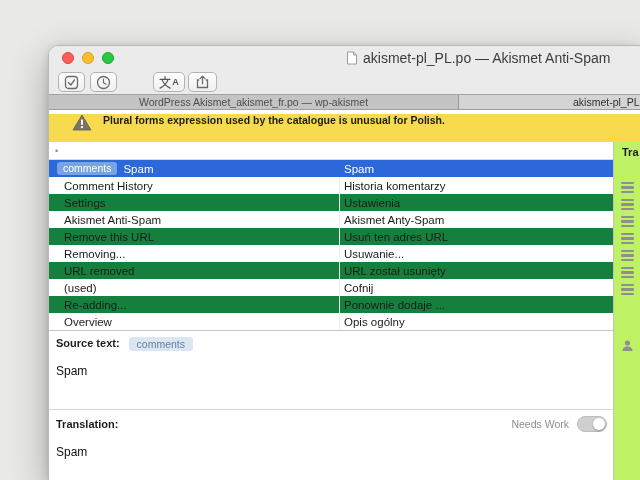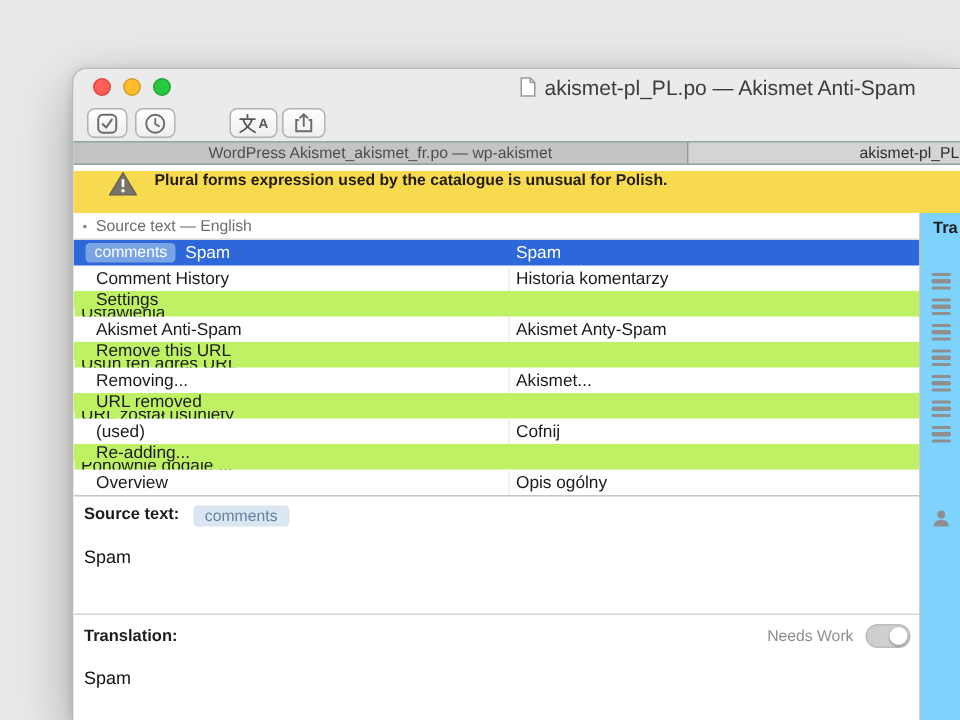--- a/index.html
+++ b/index.html
@@ -26,58 +26,58 @@
   .title-wrap{position:absolute;left:297px;top:0;height:24px;display:flex;align-items:center;gap:5px;font-size:14px;color:#3c3c3c;white-space:nowrap;}
   
   .toolbar{position:absolute;top:24px;left:0;right:0;height:24px;background:#ebebeb;}
   .tbtn{position:absolute;top:2px;height:20px;border:1px solid #b3b3b3;border-radius:5px;
         background:linear-gradient(#fefefe,#efefef);display:flex;align-items:center;justify-content:center;}
   .tbtn-1{left:9px;width:27px;}
   .tbtn-2{left:41px;width:27px;}
   .tbtn-3{left:104px;width:32px;}
   .tbtn-4{left:139px;width:29px;}
   
-  .tabbar{position:absolute;top:48px;left:0;right:0;height:16px;display:flex;background:#22c55e;
+  .tabbar{position:absolute;top:48px;left:0;right:0;height:16px;display:flex;background:#701a75;
           border-top:1px solid #a3a3a3;border-bottom:1px solid #9e9e9e;}
   .tab{font-size:10.5px;display:flex;align-items:center;white-space:nowrap;overflow:hidden;height:100%;}
   .tab-inactive{width:410px;background:#c4c4c4;color:#4d4d4d;justify-content:center;border-right:1px solid #979797;}
   .tab-active{flex:1;background:#d4d4d4;color:#2f2f2f;padding-left:114px;}
   
   .warning{position:absolute;top:68px;left:0;right:0;height:28px;background:#f7da4d;
            display:flex;padding-left:23px;gap:11px;}
   .warning-text{font-size:10.5px;font-weight:bold;color:#211d0d;}
   
   .content{position:absolute;top:96px;left:0;right:0;bottom:0;background:#fff;}
   .main{position:absolute;left:0;top:0;bottom:0;width:564px;}
   .thead{height:18px;display:flex;align-items:center;border-bottom:1px solid #dadada;font-size:10.5px;color:#6e6e6e;position:relative;background:#fff;}
   .th-marker{position:absolute;left:6px;color:#8a8a8a;font-size:9px;}
   .th-source{width:290px;padding-left:15px;}
   .th-trans{flex:1;padding-left:4px;border-left:1px solid #dadada;height:100%;display:flex;align-items:center;}
   .rows{position:absolute;top:18px;left:0;right:0;}
   .trow{height:17px;display:flex;font-size:11.5px;color:#1b1b1b;}
-  .trow.alt{background:#bef264;flex-direction:column;}
+  .trow.alt{background:#15803d;}
   .trow.selected{background:#2c68d9;color:#fff;}
   .c-source{width:290px;padding-left:15px;display:flex;align-items:center;gap:6px;overflow:hidden;white-space:nowrap;}
   .selected .c-source{padding-left:8px;}
   .c-trans{flex:1;padding-left:4px;border-left:1px solid #eeeeee;overflow:hidden;white-space:nowrap;display:flex;align-items:center;}
   .selected .c-trans{border-left-color:transparent;}
   .ctx-pill{background:#79a3e4;color:#fff;border-radius:3px;padding:0 6px;font-size:10.5px;line-height:13px;height:13px;}
   
   .source-panel{position:absolute;top:188px;left:0;right:0;height:79px;border-top:1px solid #c6c6c6;background:#fff;}
   .panel-head{display:flex;align-items:flex-start;gap:9px;padding:6px 8px 0 7px;font-size:11px;color:#1d1d1d;}
   .panel-label{font-weight:bold;}
   .ctx-tag{background:#dbe6f3;color:#64819f;border-radius:3px;padding:1px 8px;font-size:10.5px;}
   .panel-value{padding:13px 0 0 7px;font-size:12px;color:#111;}
   .trans-panel{position:absolute;top:267px;left:0;right:0;bottom:0;border-top:1px solid #d6d6d6;background:#fff;}
   .trans-head{display:flex;align-items:center;padding:6px 6px 0 7px;font-size:11px;color:#1d1d1d;}
   .needswork{margin-left:auto;font-size:10.5px;color:#8e8e8e;margin-right:8px;font-weight:normal;}
   .toggle{width:30px;height:16px;border-radius:8px;background:#cfcfcf;border:1px solid #bdbdbd;position:relative;flex:0 0 auto;}
   .knob{position:absolute;right:1px;top:1px;width:12px;height:12px;border-radius:50%;background:#fff;box-shadow:0 1px 2px rgba(0,0,0,.3);}
   
-  .sidebar{position:absolute;left:564px;top:0;right:0;bottom:0;background:#7dd3fc;border-left:1px solid #c2c2c2;}
+  .sidebar{position:absolute;left:564px;top:0;right:0;bottom:0;background:#bef264;border-left:1px solid #c2c2c2;}
   .sidebar-header{font-size:11px;font-weight:bold;color:#1d1d1d;padding:4px 0 0 8px;white-space:nowrap;overflow:hidden;}
   .stack-icons{position:absolute;top:37px;left:0;right:0;}
   .stack-icon{height:17px;display:flex;flex-direction:column;align-items:center;justify-content:center;gap:2px;}
   .stack-icon span{display:block;width:13px;height:2.4px;background:#8f8f8f;border-radius:1.2px;}
   .person{position:absolute;top:197px;left:0;right:0;display:flex;justify-content:center;}
   .glyphA{font-size:9px;color:#555;font-weight:bold;margin-left:1px;}
 </style>
 </head>
 <body>
 
@@ -143,21 +143,20 @@
       <rect x="9.1" y="5.3" width="1.8" height="5.6" rx="0.9" fill="#fff"></rect>
       <circle cx="10" cy="13.2" r="1.15" fill="#fff"></circle>
     </svg>
     <span class="warning-text">Plural forms expression used by the catalogue is unusual for Polish.</span>
   </div>
 
   <div class="content">
     <div class="main">
       <div class="thead">
         <span class="th-marker">•</span>
-        <span class="th-source">Source text — English</span>
       </div>
       <div class="rows" id="rows">
           <div class="trow selected">
             <div class="c-source">
               <span class="ctx-pill">comments</span>
               <span>Spam</span>
             </div>
             <div class="c-trans">Spam</div>
           </div>
           <div class="trow">
@@ -181,21 +180,21 @@
           <div class="trow alt">
             <div class="c-source">
               <span>Remove this URL</span>
             </div>
             <div class="c-trans">Usuń ten adres URL</div>
           </div>
           <div class="trow">
             <div class="c-source">
               <span>Removing...</span>
             </div>
-            <div class="c-trans">Akismet...</div>
+            <div class="c-trans">Usuwanie...</div>
           </div>
           <div class="trow alt">
             <div class="c-source">
               <span>URL removed</span>
             </div>
             <div class="c-trans">URL został usunięty</div>
           </div>
           <div class="trow">
             <div class="c-source">
               <span>(used)</span>

